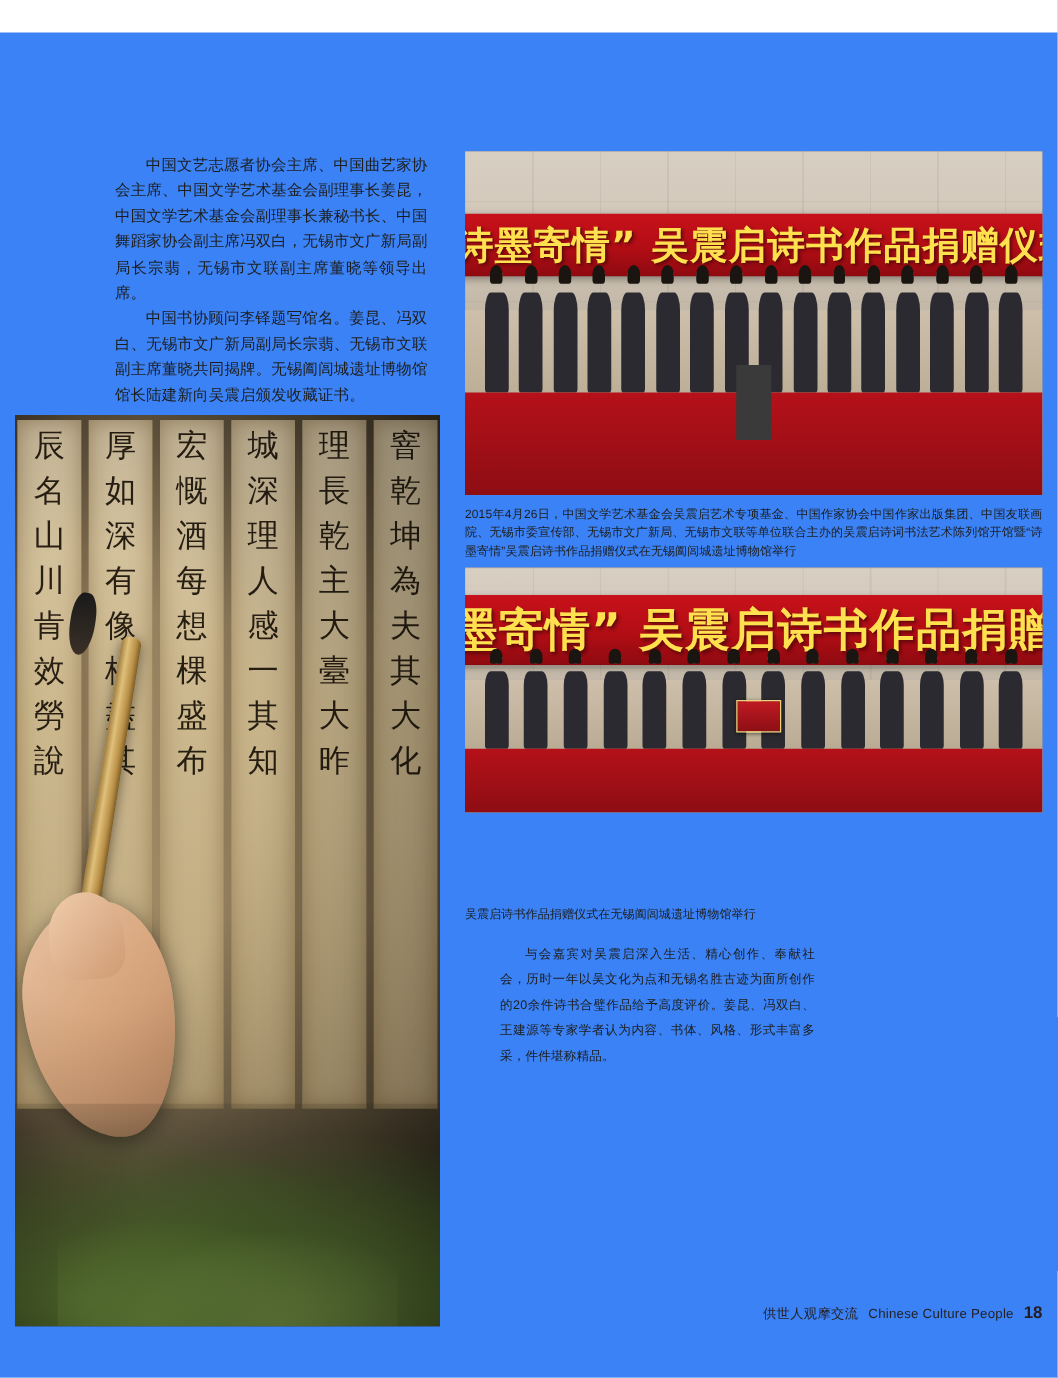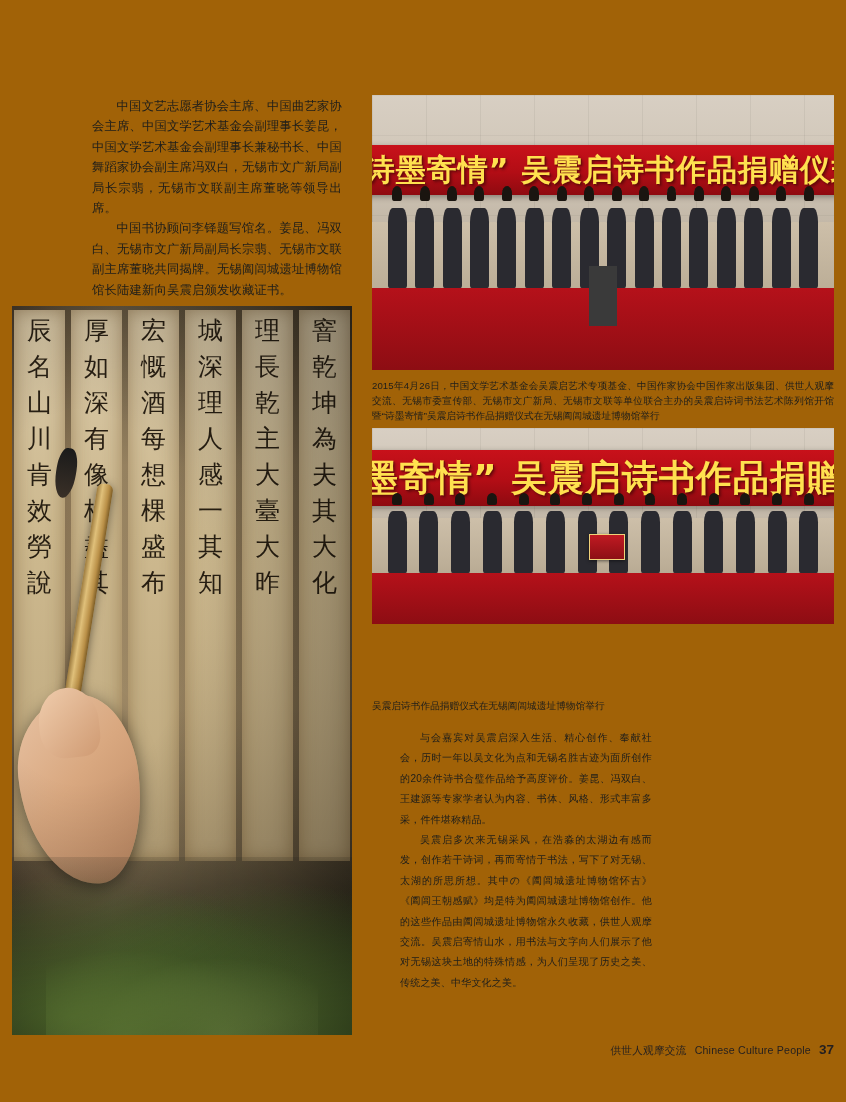--- a/index.html
+++ b/index.html
@@ -11,21 +11,22 @@
     width: 846px;
     height: 1102px;
     position: relative;
     font-family: "Liberation Sans", sans-serif;
     color: #231f20;
     overflow: hidden;
   }
   .page {
     position: absolute;
     inset: 0;
-    background: #a16207;
+    background: #3b82f6;
+    margin-top: 26px;
   }
 
   
   .left-text {
     position: absolute;
     left: 92px;
     top: 96px;
     width: 250px;
     font-size: 12.3px;
     line-height: 20.4px;
@@ -515,21 +516,21 @@
       <div class="person">
           <div class="body"></div>
           <div class="head"></div>
           <div class="hair"></div>
         </div>
     </div>
     <div class="red-carpet"></div>
     <div class="podium"></div>
   </div>
 
-  <div class="caption caption-top">2015年4月26日，中国文学艺术基金会吴震启艺术专项基金、中国作家协会中国作家出版集团、供世人观摩交流、无锡市委宣传部、无锡市文广新局、无锡市文联等单位联合主办的吴震启诗词书法艺术陈列馆开馆暨“诗墨寄情”吴震启诗书作品捐赠仪式在无锡阖闾城遗址博物馆举行</div>
+  <div class="caption caption-top">2015年4月26日，中国文学艺术基金会吴震启艺术专项基金、中国作家协会中国作家出版集团、中国友联画院、无锡市委宣传部、无锡市文广新局、无锡市文联等单位联合主办的吴震启诗词书法艺术陈列馆开馆暨“诗墨寄情”吴震启诗书作品捐赠仪式在无锡阖闾城遗址博物馆举行</div>
 
   <div class="photo-bottom">
     <div class="wall"></div>
     <div class="banner">
       <span class="banner-text">墨寄情” 吴震启诗书作品捐贈</span>
     </div>
     <div class="stage-wall"></div>
     <div class="people">
       <div class="person">
           <div class="body"></div>
@@ -603,22 +604,21 @@
         </div>
     </div>
     <div class="cert" style="left:47%; top:54%;"></div>
     <div class="red-carpet"></div>
   </div>
 
   <div class="caption caption-bottom">吴震启诗书作品捐赠仪式在无锡阖闾城遗址博物馆举行</div>
 
   <div class="right-text">
     <p>与会嘉宾对吴震启深入生活、精心创作、奉献社会，历时一年以吴文化为点和无锡名胜古迹为面所创作的20余件诗书合璧作品给予高度评价。姜昆、冯双白、王建源等专家学者认为内容、书体、风格、形式丰富多采，件件堪称精品。</p>
-    <p>吴震启多次来无锡采风，在浩淼的太湖边有感而发，创作若干诗词，再而寄情于书法，写下了对无锡、太湖的所思所想。其中の《阖闾城遗址博物馆怀古》《阖闾王朝感赋》均是特为阖闾城遗址博物馆创作。他的这些作品由阖闾城遗址博物馆永久收藏，供世人观摩交流。吴震启寄情山水，用书法与文字向人们展示了他对无锡这块土地的特殊情感，为人们呈现了历史之美、传统之美、中华文化之美。</p>
   </div>
 
   <div class="footer">
     <span class="cn">供世人观摩交流</span>
     <span class="en">Chinese Culture People</span>
-    <span class="pageno">37</span>
+    <span class="pageno">18</span>
   </div>
 
 </div>
 
 </body></html>

